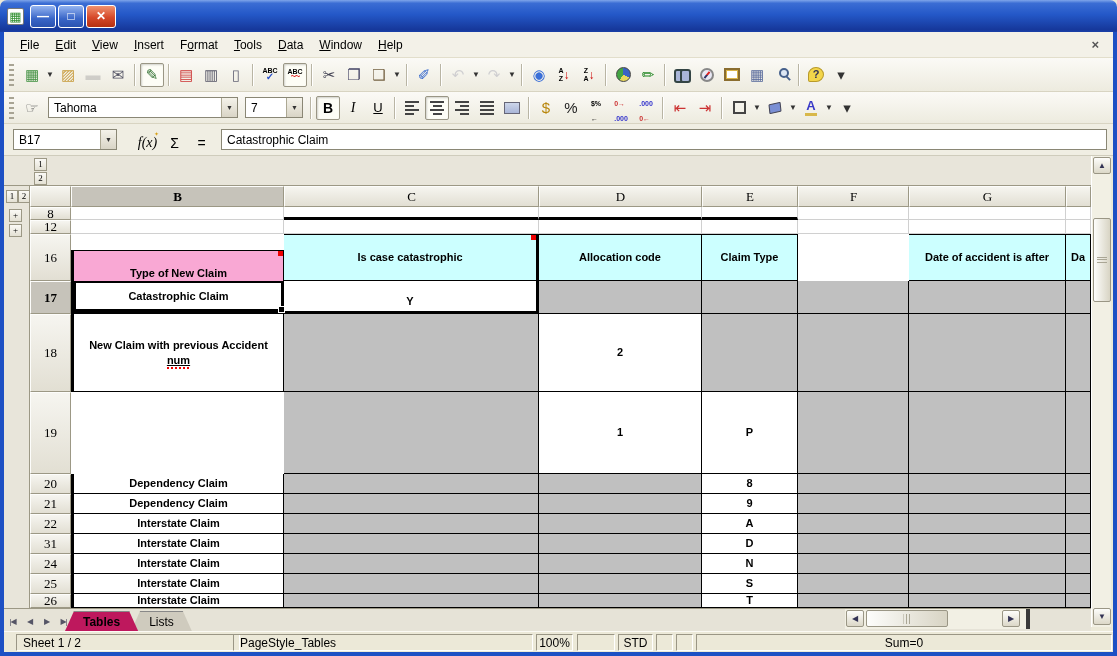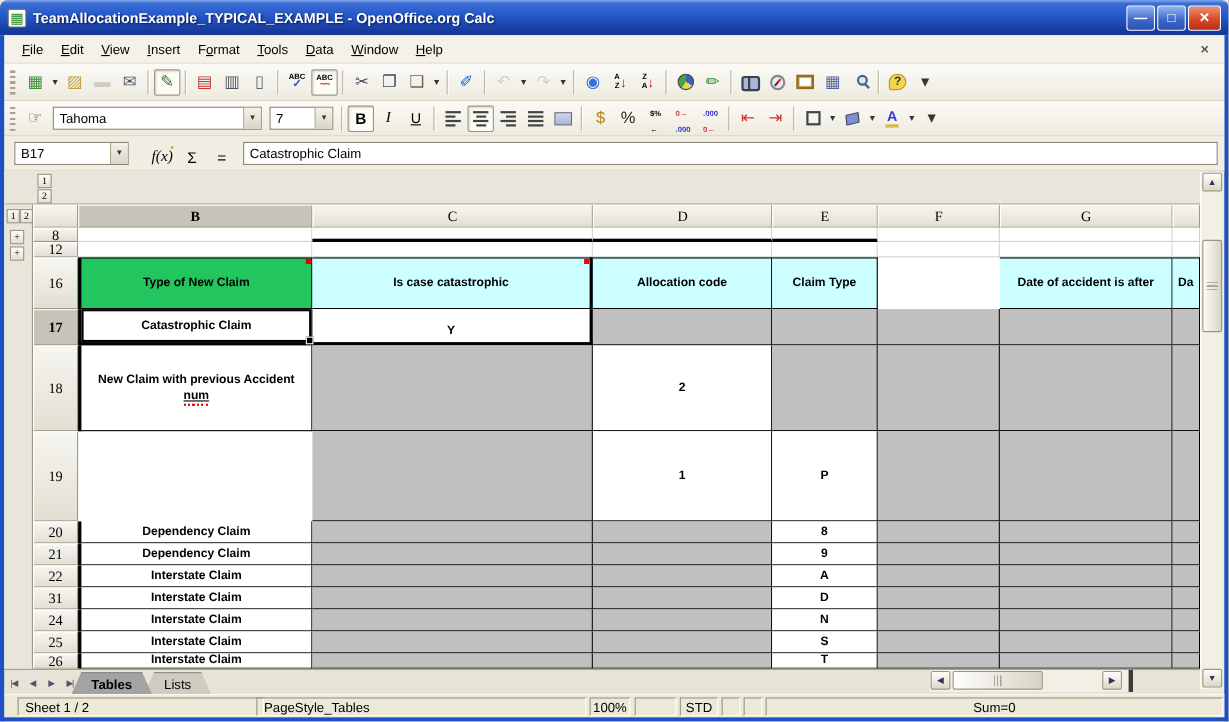--- a/index.html
+++ b/index.html
@@ -116,37 +116,36 @@
     background:repeating-linear-gradient(180deg,#AAA695 0 1px,transparent 1px 3px); }
   .hthumb i { width:7px; height:10px; background:repeating-linear-gradient(90deg,#AAA695 0 1px,transparent 1px 3px); }
 
   
   .tabrow { position:absolute; left:4px; top:608px; width:1087px; height:23px; background:#E6E3D7; display:flex;
     align-items:flex-end; border-top:1px solid #9C9885; }
   .tnav { width:17px; height:18px; margin-bottom:1px; display:flex; align-items:center; justify-content:center;
     font-size:8px; color:#556; letter-spacing:-1px; }
   .tab { height:20px; padding:0 18px; clip-path:polygon(9px 0,calc(100% - 9px) 0,100% 100%,0 100%); background:#CFCBBE;
     font-size:12px; margin-left:-7px; display:flex; align-items:center; justify-content:center; border-top:1px solid #888; }
-  .tab.active { background:#a3a3a3; font-weight:bold; z-index:2; }
+  .tab.active { background:#be185d; font-weight:bold; z-index:2; }
   .hs-track { position:absolute; left:845px; top:609px; width:181px; height:20px; background:#F2F0E4; }
   .hs-split { position:absolute; left:1026px; top:609px; width:4px; height:20px; background:#3A3A3A; }
 
   
   .statusbar { position:absolute; left:4px; top:631px; width:1109px; height:21px; background:#ECE9D8; border-top:1px solid #FBFAF4; }
   .spanel { position:absolute; top:2px; height:17px; border:1px solid; border-color:#9A9685 #FFF #FFF #9A9685;
     font-size:12px; display:flex; align-items:center; padding:0 6px; }
   .spanel.center { justify-content:center; }
 </style>
 </head>
 <body>
 
 <div class="window">
   <div class="titlebar">
     <div class="title-icon">▦</div>
-    <div class="title-text">TeamAllocationExample_TYPICAL_EXAMPLE - OpenOffice.org Calc</div>
     <div class="winbtns">
       <div class="winbtn min">—</div>
       <div class="winbtn max">□</div>
       <div class="winbtn close">✕</div>
     </div>
   </div>
   <div class="bL"></div>
   <div class="bR"></div>
   <div class="bB"></div>
 
@@ -434,21 +433,21 @@
       <div class="cell" style="position: absolute; left: 794px; top: 51px; width: 111px; height: 13px; background: rgb(255, 255, 255); border-right: 1px solid rgb(208, 208, 208); border-bottom: 1px solid rgb(208, 208, 208);"></div>
       <div class="cell" style="position: absolute; left: 905px; top: 51px; width: 157px; height: 13px; background: rgb(255, 255, 255); border-right: 1px solid rgb(208, 208, 208); border-bottom: 1px solid rgb(208, 208, 208);"></div>
       <div class="cell" style="position: absolute; left: 1062px; top: 51px; width: 25px; height: 13px; background: rgb(255, 255, 255); border-right: 1px solid rgb(208, 208, 208); border-bottom: 1px solid rgb(208, 208, 208);"></div>
       <div class="cell" style="position: absolute; left: 67px; top: 64px; width: 213px; height: 14px; background: rgb(255, 255, 255); border-right: 1px solid rgb(208, 208, 208); border-bottom: 1px solid rgb(208, 208, 208);"></div>
       <div class="cell" style="position: absolute; left: 280px; top: 64px; width: 255px; height: 14px; background: rgb(255, 255, 255); border-right: 1px solid rgb(208, 208, 208); border-bottom: 1px solid rgb(208, 208, 208);"></div>
       <div class="cell" style="position: absolute; left: 535px; top: 64px; width: 163px; height: 14px; background: rgb(255, 255, 255); border-right: 1px solid rgb(208, 208, 208); border-bottom: 1px solid rgb(208, 208, 208);"></div>
       <div class="cell" style="position: absolute; left: 698px; top: 64px; width: 96px; height: 14px; background: rgb(255, 255, 255); border-right: 1px solid rgb(208, 208, 208); border-bottom: 1px solid rgb(208, 208, 208);"></div>
       <div class="cell" style="position: absolute; left: 794px; top: 64px; width: 111px; height: 14px; background: rgb(255, 255, 255); border-right: 1px solid rgb(208, 208, 208); border-bottom: 1px solid rgb(208, 208, 208);"></div>
       <div class="cell" style="position: absolute; left: 905px; top: 64px; width: 157px; height: 14px; background: rgb(255, 255, 255); border-right: 1px solid rgb(208, 208, 208); border-bottom: 1px solid rgb(208, 208, 208);"></div>
       <div class="cell" style="position: absolute; left: 1062px; top: 64px; width: 25px; height: 14px; background: rgb(255, 255, 255); border-right: 1px solid rgb(208, 208, 208); border-bottom: 1px solid rgb(208, 208, 208);"></div>
-      <div class="cell" style="position: absolute; left: 67px; top: 78px; width: 213px; height: 47px; background: #22c55e; border-width: 1px 1px 1px 3px; border-style: solid; border-color: rgb(0, 0, 0);">
+      <div class="cell" style="position: absolute; left: 67px; top: 94px; width: 213px; height: 47px; background: #f9a8d4; border-width: 1px 1px 1px 3px; border-style: solid; border-color: rgb(0, 0, 0);">
         <span>Type of New Claim</span>
         <div class="comdot"></div>
       </div>
       <div class="cell" style="position: absolute; left: 280px; top: 78px; width: 255px; height: 47px; background: rgb(204, 255, 255); border-right: 3px solid rgb(0, 0, 0); border-bottom: 1px solid rgb(0, 0, 0); border-top: 1px solid rgb(0, 0, 0);">
         <span>Is case catastrophic</span>
         <div class="comdot"></div>
       </div>
       <div class="cell" style="position: absolute; left: 535px; top: 78px; width: 163px; height: 47px; background: rgb(204, 255, 255); border-right: 1px solid rgb(0, 0, 0); border-bottom: 1px solid rgb(0, 0, 0); border-top: 1px solid rgb(0, 0, 0);">
         <span>Allocation code</span>
       </div>

